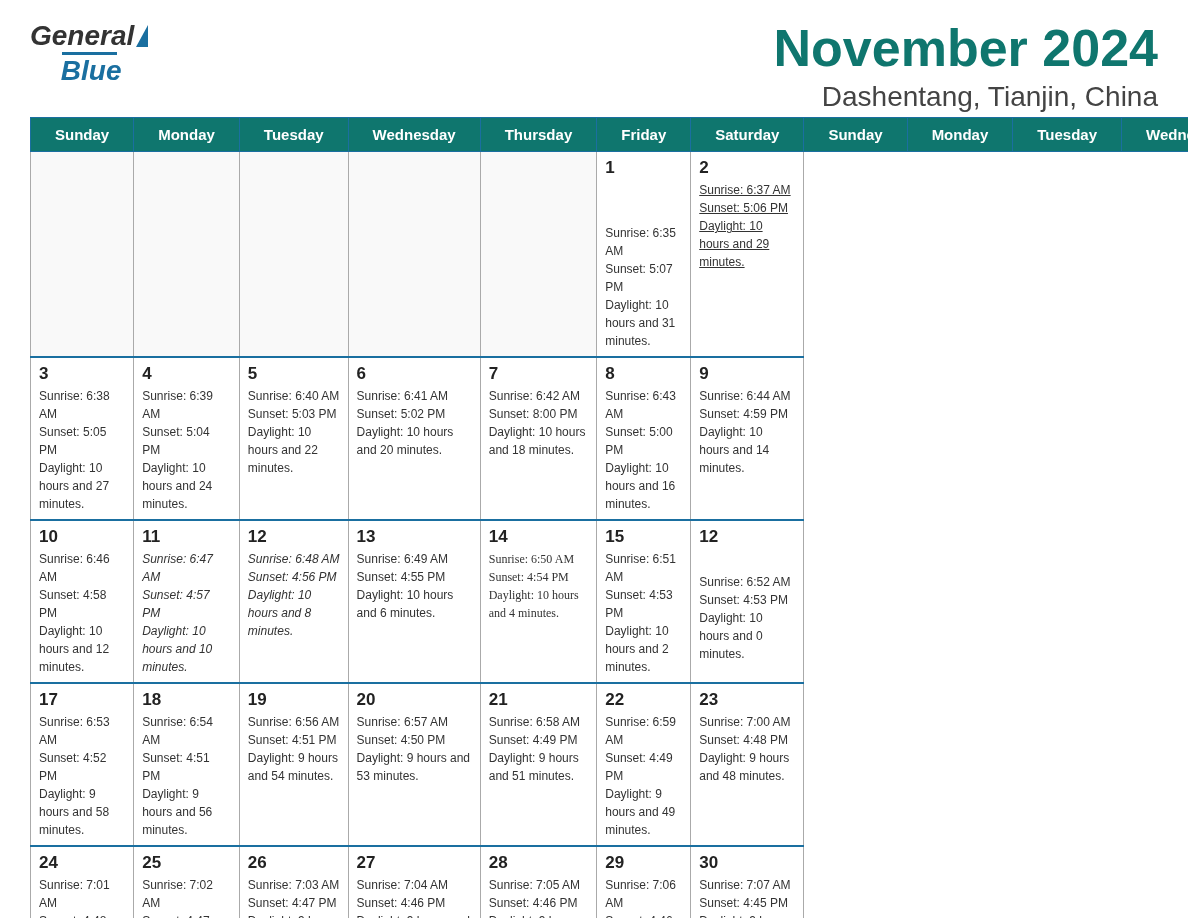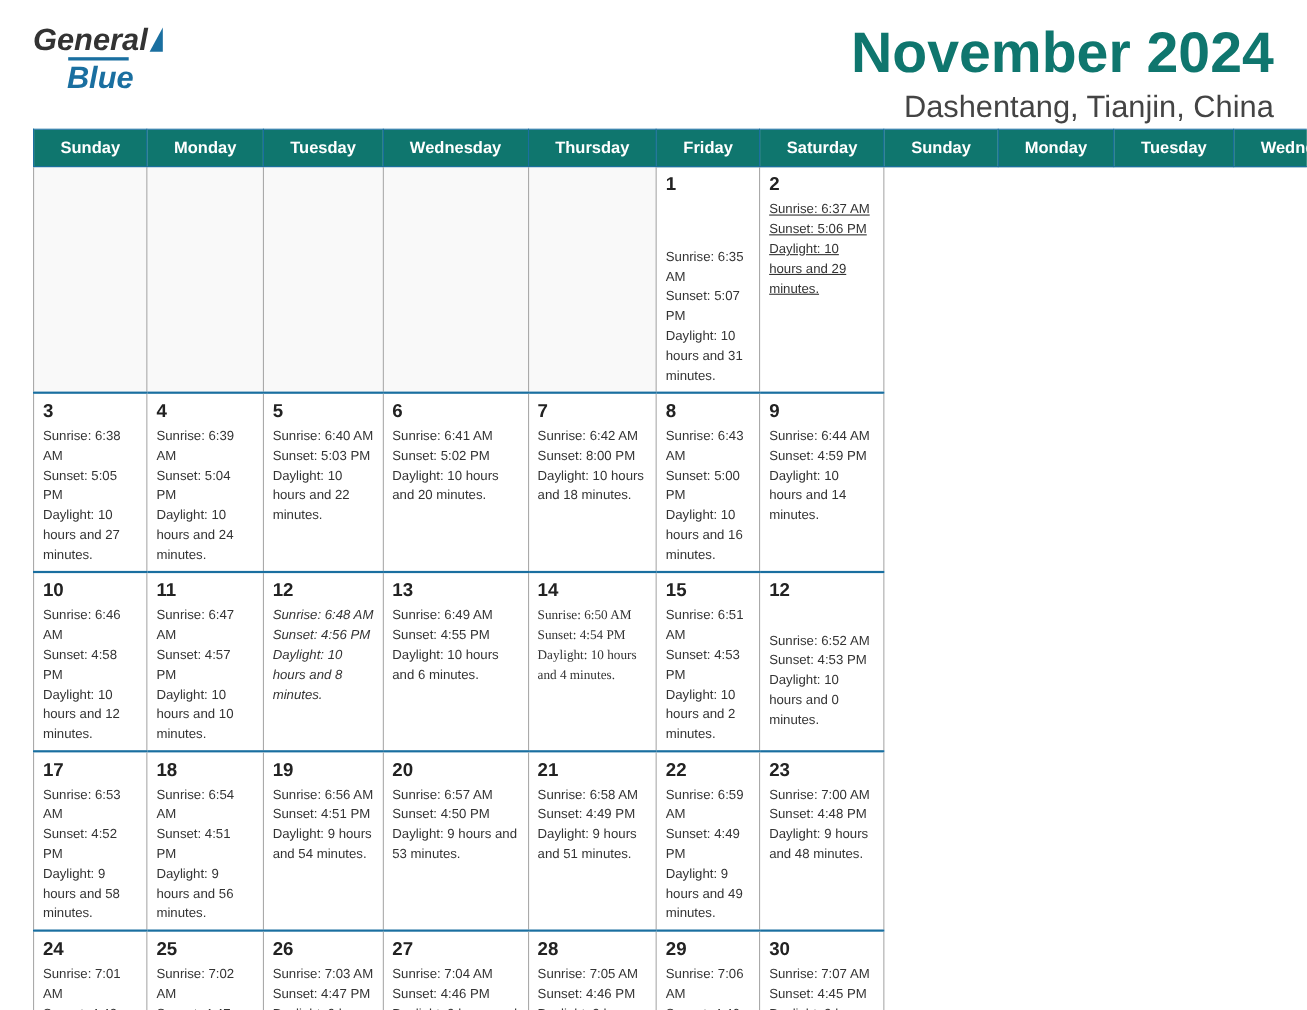--- a/index.html
+++ b/index.html
@@ -206,21 +206,21 @@
       </tr>
       <tr class="row-separator">
         <td>
           <div class="day-number">10</div>
           <div class="day-info" style="white-space: pre-line;">Sunrise: 6:46 AM
 Sunset: 4:58 PM
 Daylight: 10 hours and 12 minutes.</div>
         </td>
         <td>
           <div class="day-number">11</div>
-          <div class="day-info" style="white-space: pre-line;">Sunrise: 6:47 AM
+          <div class="day-info" style="white-space: pre-line; font-style: italic;">Sunrise: 6:47 AM
 Sunset: 4:57 PM
 Daylight: 10 hours and 10 minutes.</div>
         </td>
         <td>
           <div class="day-number">12</div>
           <div class="day-info" style="white-space: pre-line; font-style: italic;">Sunrise: 6:48 AM
 Sunset: 4:56 PM
 Daylight: 10 hours and 8 minutes.</div>
         </td>
         <td>

